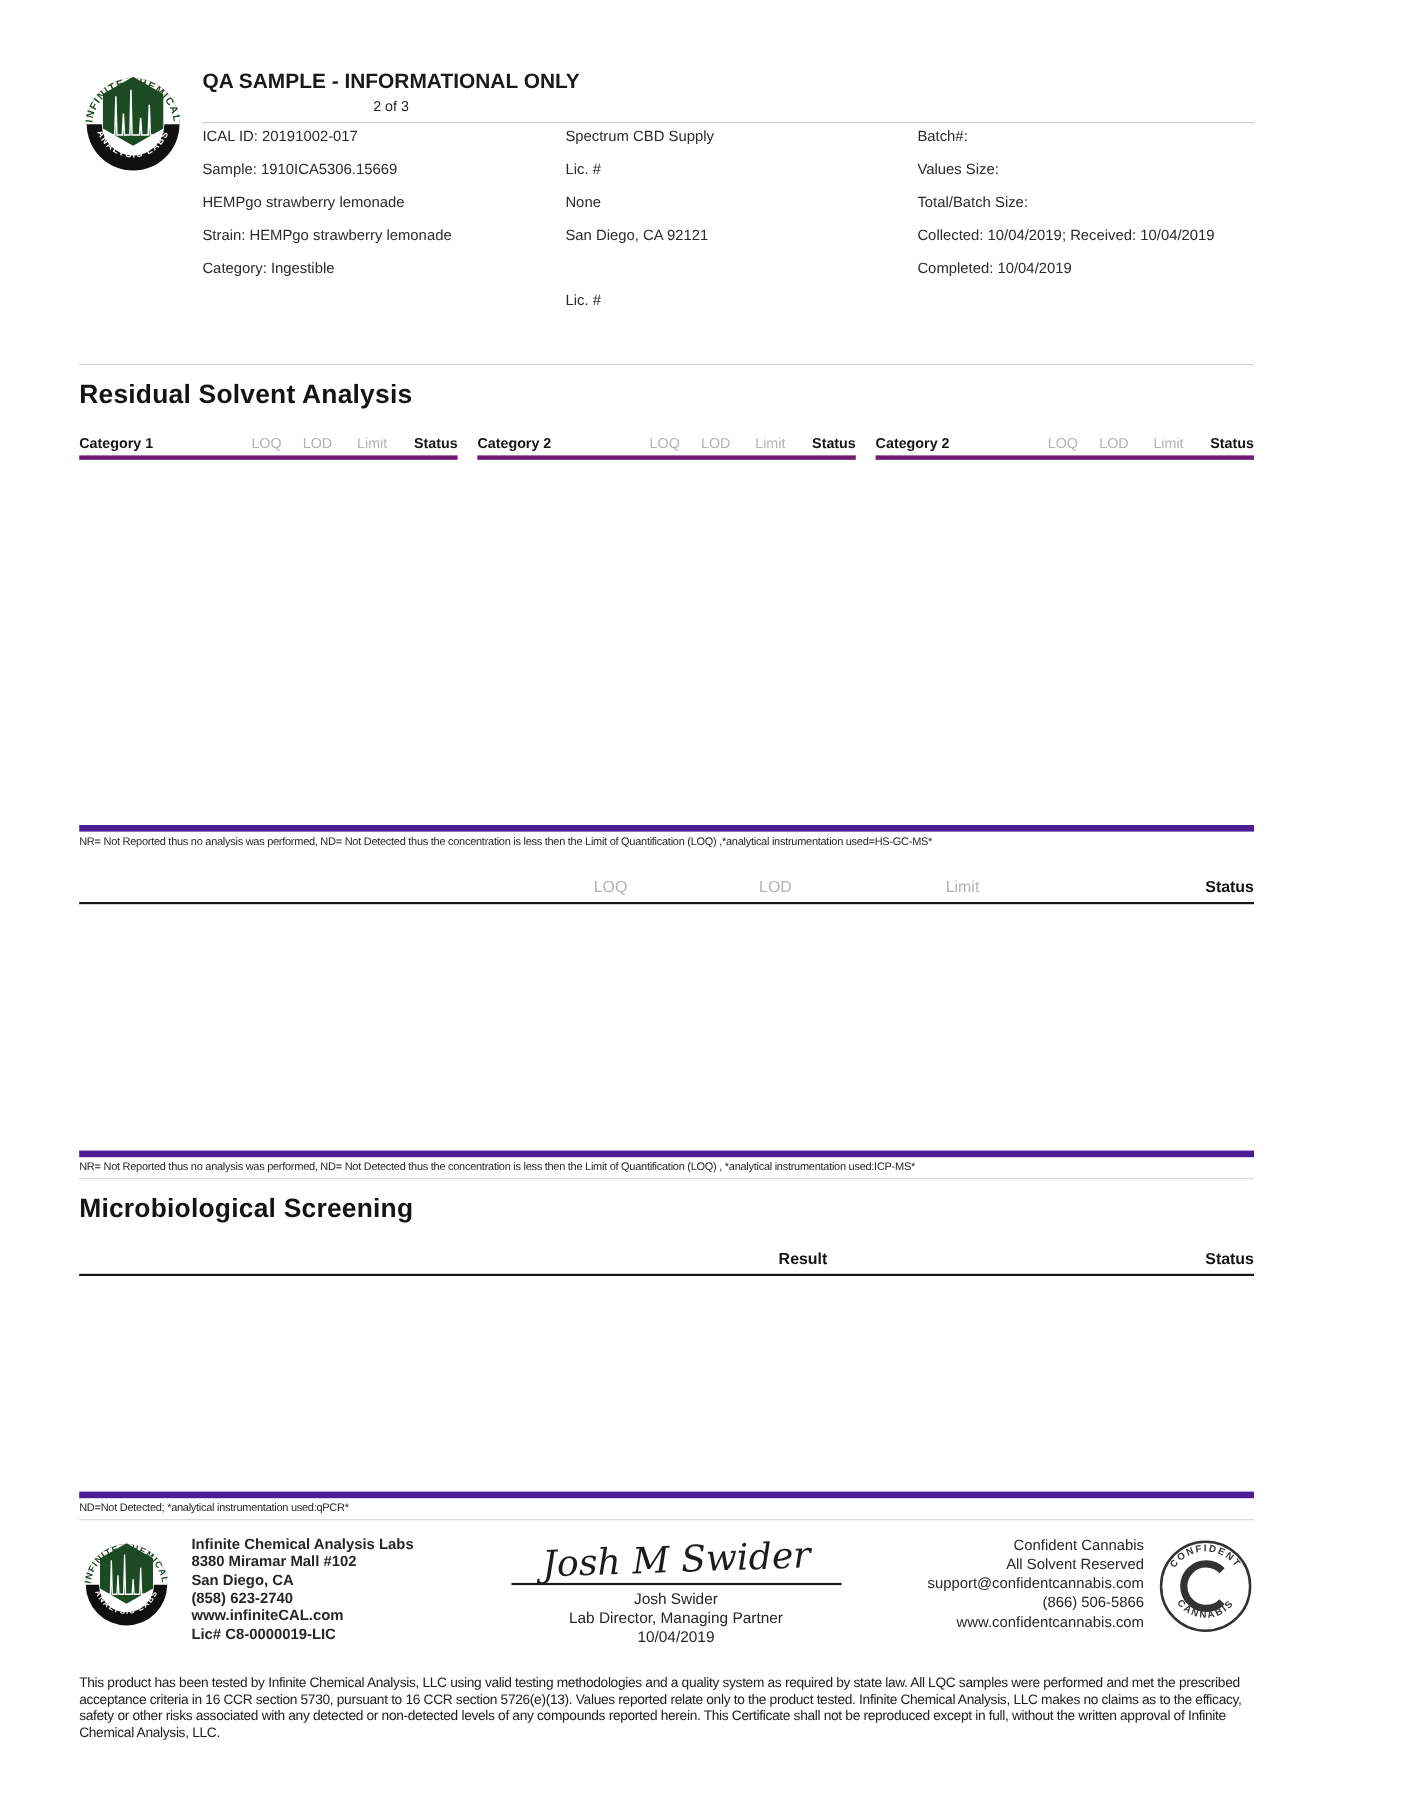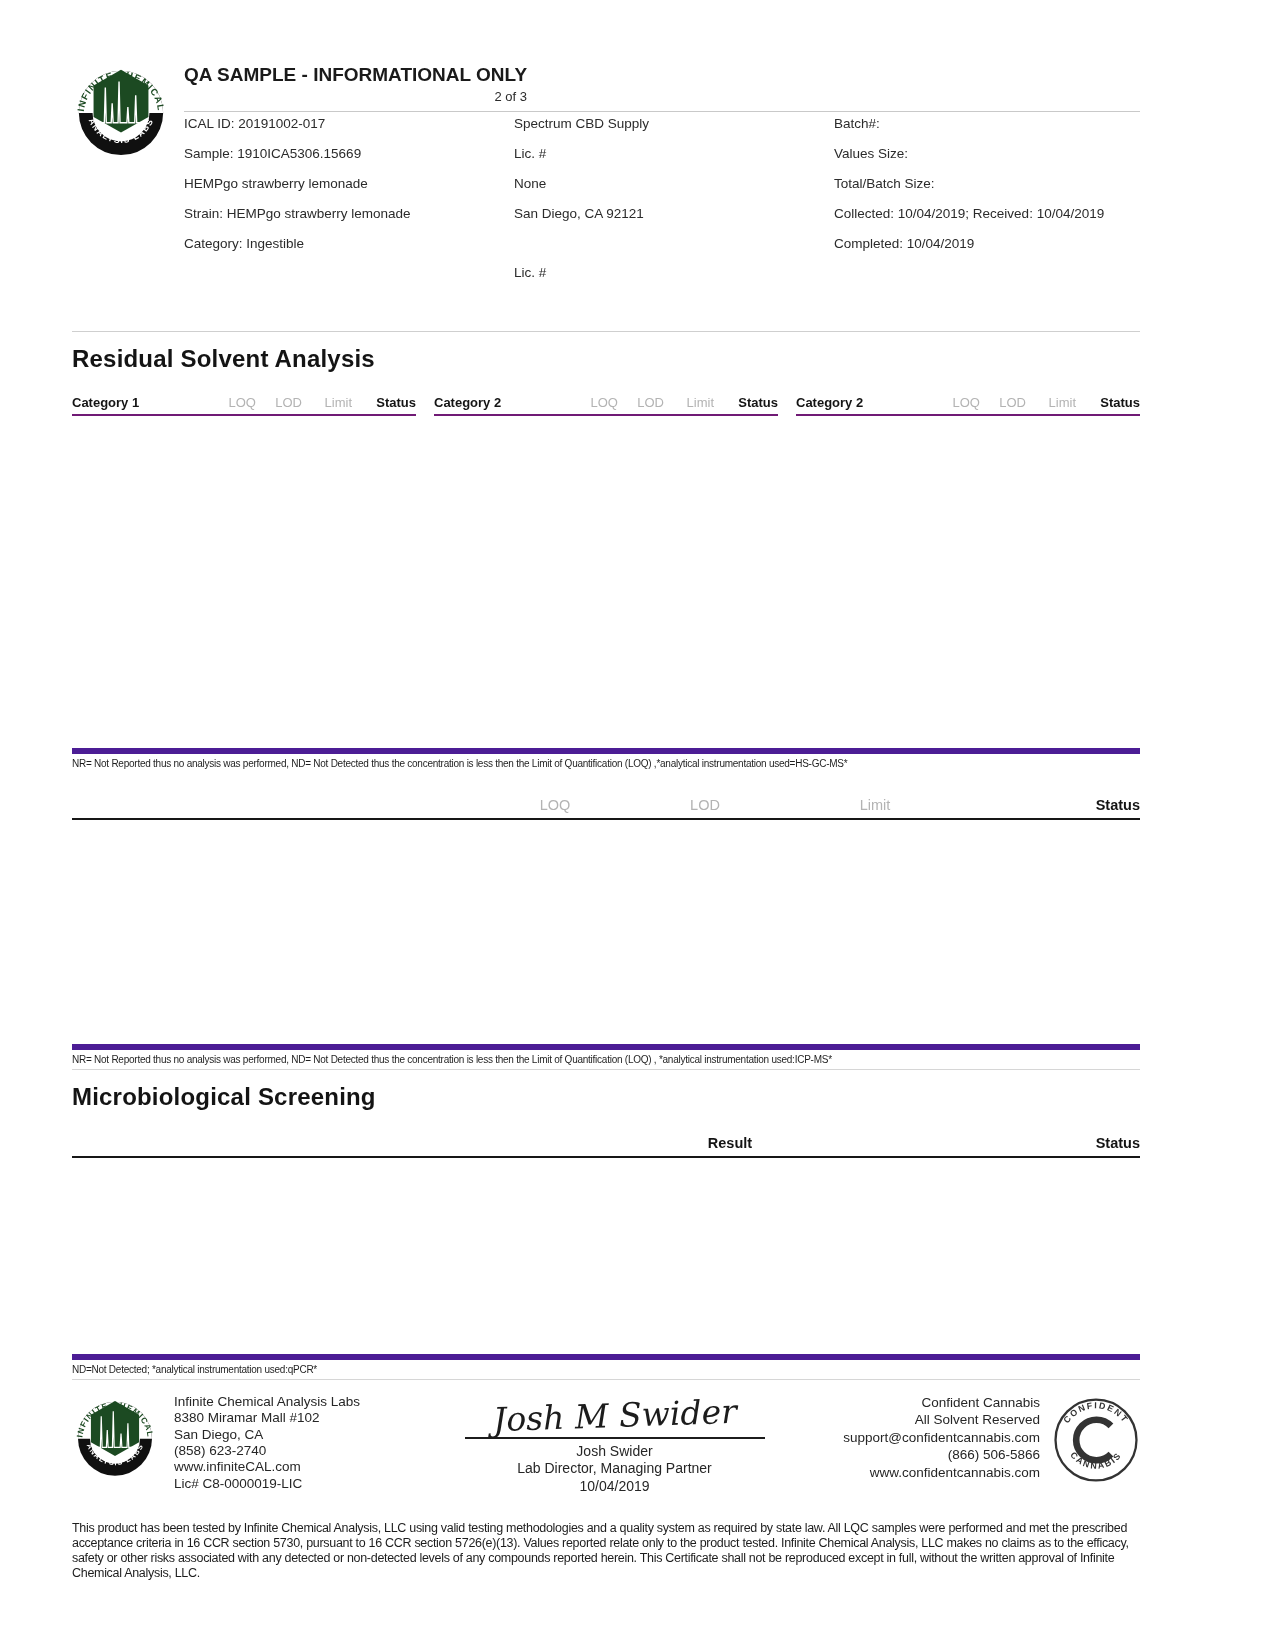--- a/index.html
+++ b/index.html
@@ -8,36 +8,36 @@
   .page {
     position:relative; width:1275px; height:1650px; margin:0 auto;
     background:#ffffff; padding:60px 135px 0 72px; overflow:hidden;
   }
   
   .hdr { display:flex; align-items:flex-start; }
   .hdr-logo { width:98px; flex:0 0 98px; margin-top:2px; }
   .hdr-right { flex:1; margin-left:14px; }
   .hdr-top { display:flex; justify-content:space-between; align-items:flex-start; }
   .coa-title { font-size:30px; font-weight:700; color:#303030; letter-spacing:.2px; }
-  .qa-block { text-align:right; padding-top:4px; }
+  .qa-block { text-align:center; padding-top:4px; }
   .qa-label { font-size:19px; font-weight:700; color:#1a1a1a; }
   .page-ind { font-size:13px; color:#2b2b2b; margin-top:3px; }
   .hdr-rule { border-top:1px solid #c9c9c9; margin:7px 0 4px 0; }
   .hdr-cols { display:flex; font-size:13.5px; line-height:1.18; color:#2b2b2b; }
   .hdr-col1 { width:330px; }
   .hdr-col2 { width:320px; }
   .hdr-col3 { flex:1; }
   .hdr-cols div { margin-bottom:14px; }
   .blankline { height:15px; }
   
   .divider { border-top:1px solid #cfcfcf; margin-top:22px; }
   .sec-title { font-size:24px; font-weight:700; color:#141414; margin-top:13px; letter-spacing:.2px; }
   
   .rs-head { display:flex; gap:18px; margin-top:22px; }
-  .rs-group { flex:1; display:flex; align-items:flex-end; border-bottom:2px solid #701a75; padding-bottom:4px; font-size:13px; }
+  .rs-group { flex:1; display:flex; align-items:flex-end; border-bottom:4px solid #701a75; padding-bottom:4px; font-size:13px; }
   .rs-cat { font-weight:700; color:#141414; flex:1; }
   .rs-h { color:#b3b3b3; text-align:right; }
   .rs-loq { width:42px; } .rs-lod { width:46px; } .rs-lim { width:50px; }
   .rs-status { width:64px; text-align:right; font-weight:700; color:#141414; }
   
   .wide-head { display:flex; align-items:baseline; border-bottom:2px solid #171717; padding-bottom:5px; margin-top:24px; font-size:14.5px; }
   .wh-spacer { flex:1; }
   .wh-cell { color:#b3b3b3; text-align:center; }
   .wh-loq { width:150px; } .wh-lod { width:150px; } .wh-lim { width:190px; }
   .wh-status { width:170px; text-align:right; font-weight:700; color:#141414; }
@@ -47,21 +47,21 @@
   
   .body-rs { height:332px; }
   .body-hm { height:224px; }
   .body-mb { height:196px; }
   
   .footnote { border-top:6px solid #4c1d95; font-size:10px; letter-spacing:-0.25px; color:#1f1f1f; padding:4px 0 4px 0; }
   .footnote.banded { border-bottom:1px solid #d6d6d6; }
   
   .footer { display:flex; margin-top:14px; align-items:flex-start; }
   .f-logo { width:86px; flex:0 0 86px; }
-  .f-lab { margin-left:16px; width:250px; font-size:13.5px; line-height:1.22; color:#262626; }
+  .f-lab { margin-left:16px; width:250px; font-size:13.5px; line-height:1.22; color:#262626;font-weight:bold; }
   .f-sign { flex:1; text-align:center; padding:0 10px; }
   .sig-script { font-family:"DejaVu Serif", serif; font-style:italic; font-size:33px; color:#1c1c1c; transform:rotate(-2deg); display:inline-block; margin-top:2px; }
   .sig-line { border-top:2px solid #1c1c1c; width:300px; margin:2px auto 4px auto; }
   .sig-name { font-size:14px; color:#262626; }
   .sig-title { font-size:14px; color:#262626; margin-top:1px; }
   .sig-date { font-size:14px; color:#262626; margin-top:2px; }
   .f-cc { width:235px; text-align:right; font-size:13.5px; line-height:1.3; color:#262626; }
   .f-cc-logo { width:88px; flex:0 0 88px; margin-left:12px; margin-top:2px; }
   
   .disclaimer { margin-top:27px; font-size:12.5px; letter-spacing:-0.3px; line-height:1.22; color:#1d1d1d; }

